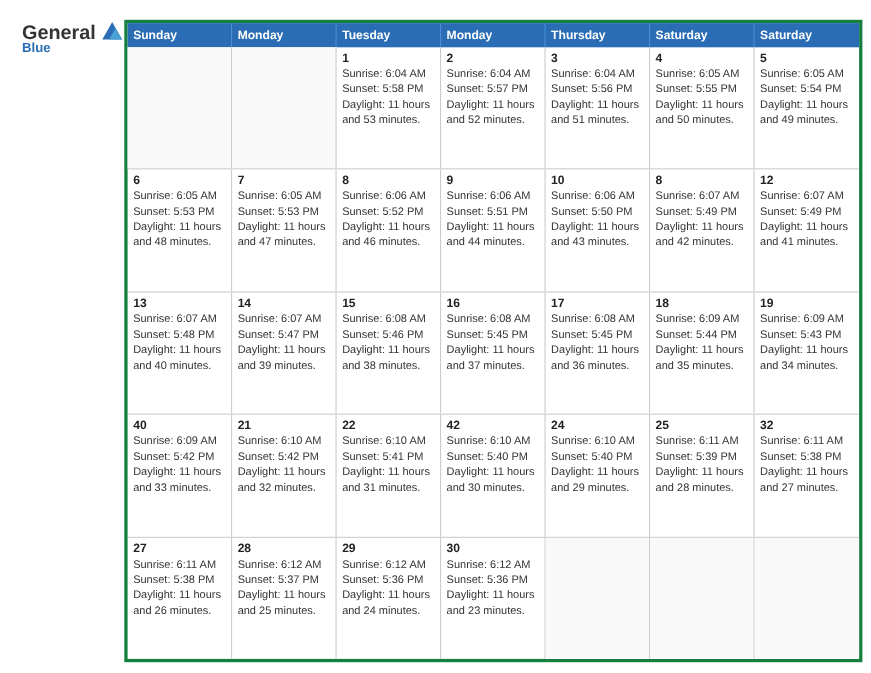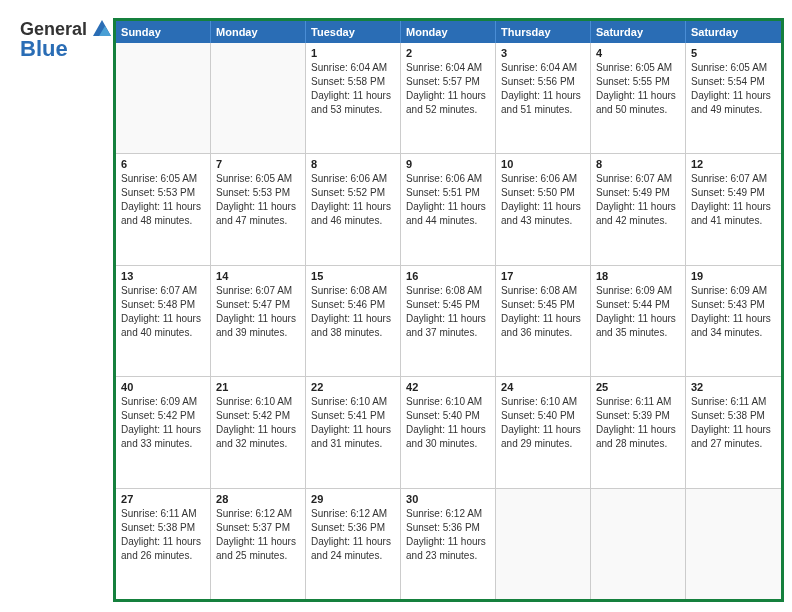--- a/index.html
+++ b/index.html
@@ -32,21 +32,21 @@
       display: flex;
       align-items: center;
       gap: 2px;
     }
     .logo-general {
       font-size: 18px;
       font-weight: bold;
       color: #333;
     }
     .logo-blue {
-      font-size: 22px;
+      font-size: 12px;
       font-weight: bold;
       color: #2a6db5;
     }
     .logo-icon {
       width: 22px;
       height: 22px;
       margin-left: 2px;
     }
     .title-block {
       text-align: right;

